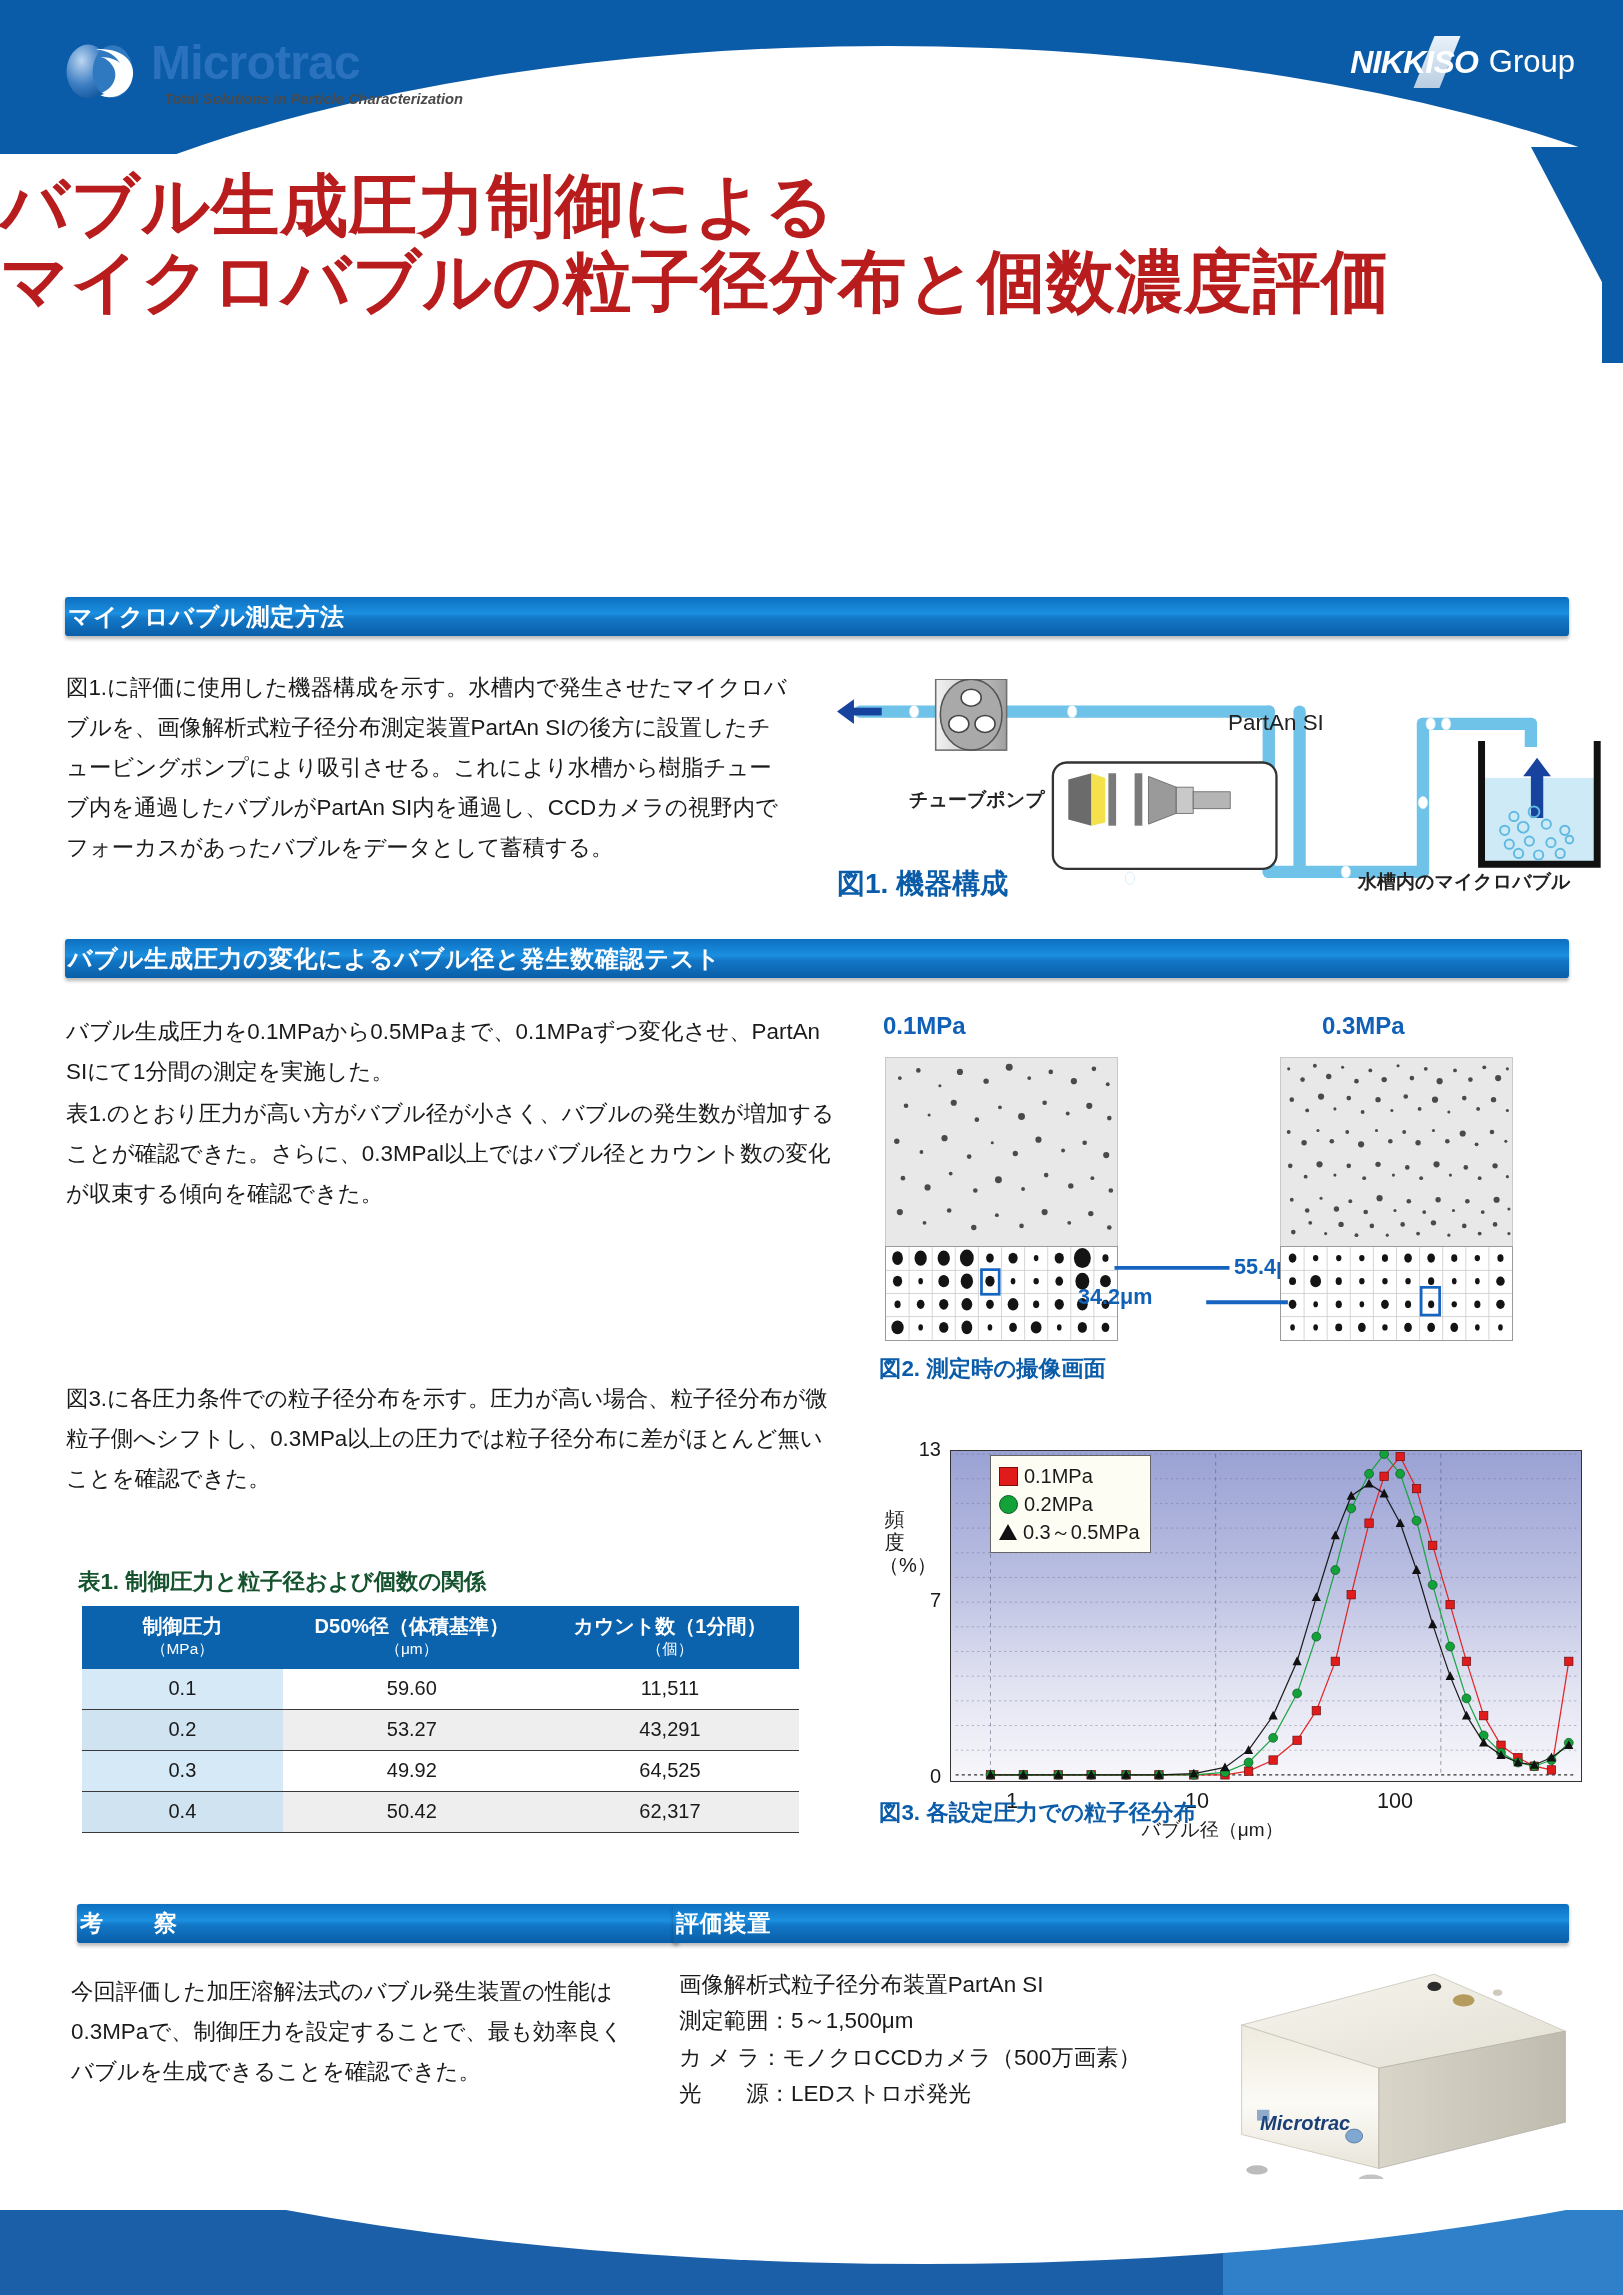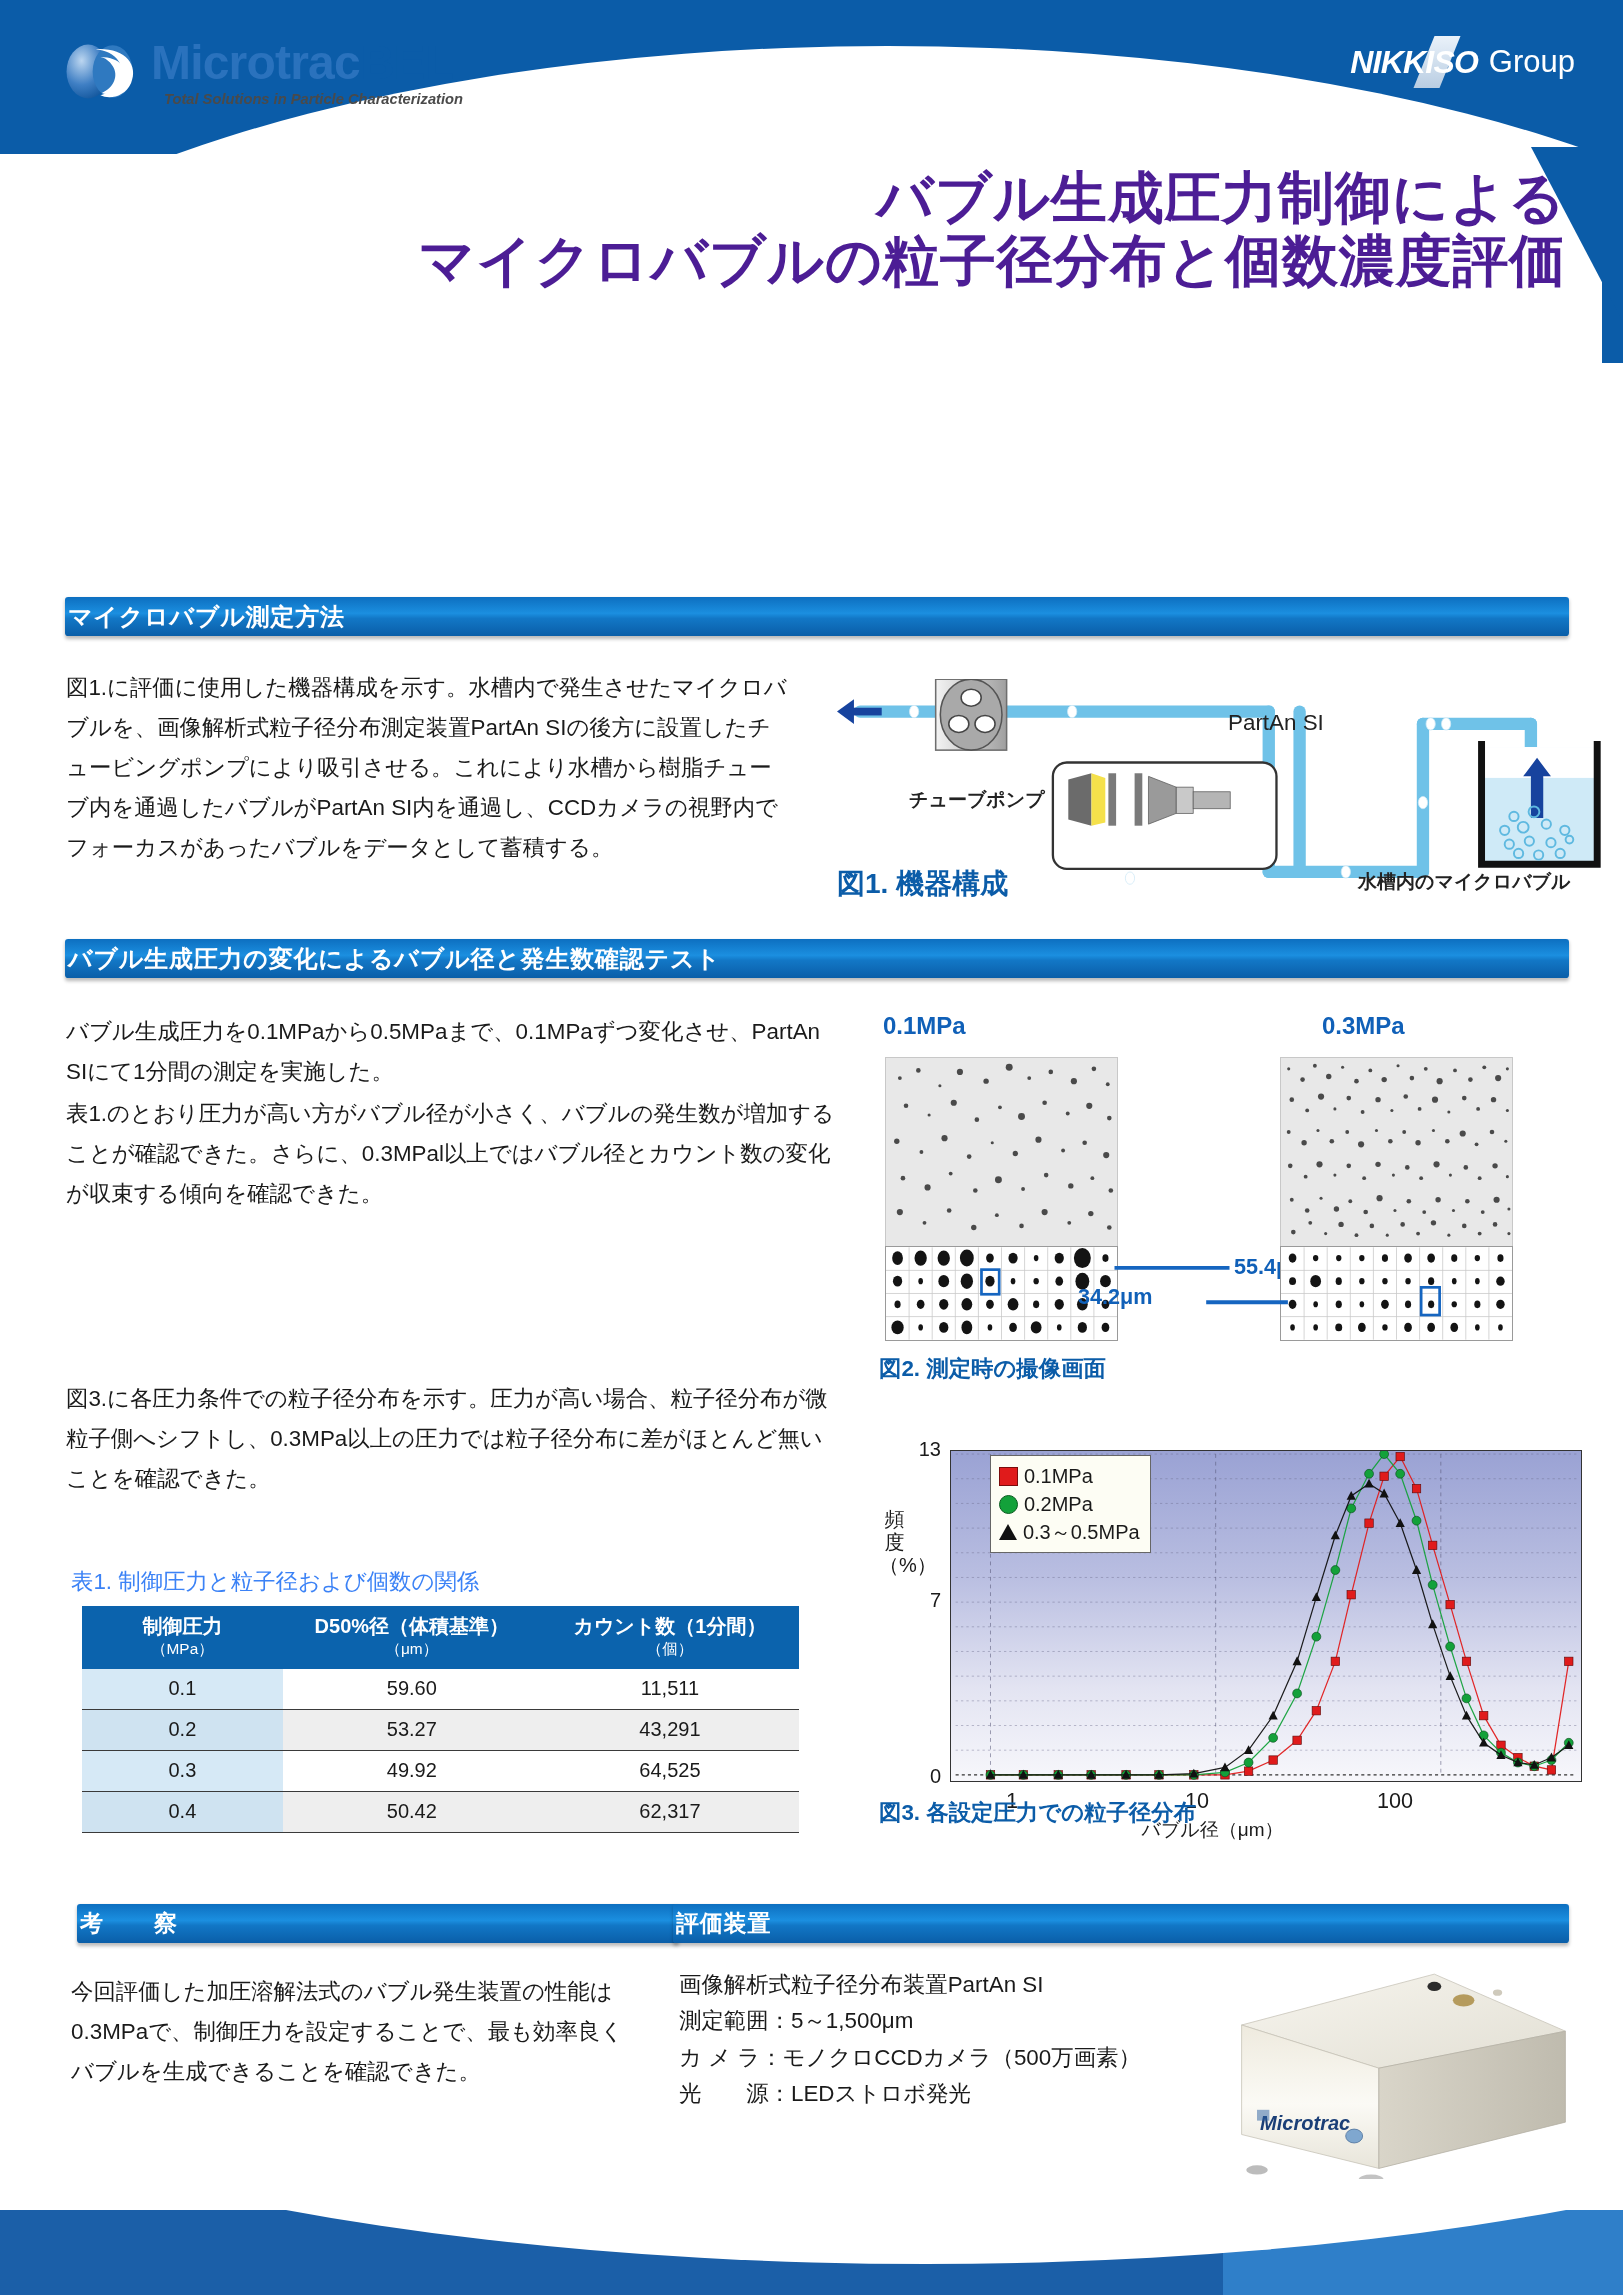--- a/index.html
+++ b/index.html
@@ -34,22 +34,22 @@
     font-style:italic;color:#4a4a4a;white-space:nowrap;}
 
   
   .nikkiso{position:absolute;right:49px;top:39px;height:46px;display:flex;align-items:center;gap:10.8px;}
   .nikkiso .n1{color:#fff;font-size:32px;font-weight:bold;letter-spacing:-0.8px;font-style:italic;}
   .nikkiso .n2{color:#fff;font-size:31px;letter-spacing:0px;}
   .nikkiso .slash{position:absolute;left:74px;top:-3.1px;width:26px;height:52px;
     background:linear-gradient(180deg,#eaf2fa,#b9cde2);transform:skewX(-22deg);z-index:0;}
 
   
-  .title{position:absolute;left:0;top:167px;width:1566px;text-align:right;
-    font-size:56px;font-weight:bold;line-height:1.12;color:#4c1d95;letter-spacing:0.8px;}
+  .title{position:absolute;left:0;top:167px;width:1566px;text-align:left;
+    font-size:68px;font-weight:bold;line-height:1.12;color:#b91c1c;letter-spacing:0.8px;}
   .title div{white-space:nowrap;}
 
   
   .intro{position:absolute;left:65px;top:384px;width:1489px;
     font-size:23px;line-height:1.72;letter-spacing:0px;}
 
   
   .secbar{position:absolute;height:39px;border-radius:3.1px;
     background:linear-gradient(180deg,#0d6fc0 0%,#1b8fe0 42%,#1277c6 55%,#0a5ea8 100%);
     box-shadow:0 2.3px 3.9px rgba(0,0,0,.28);
@@ -85,21 +85,21 @@
   .xaxislab{position:absolute;font-size:19px;text-align:center;}
   .legendbox{position:absolute;left:990px;top:1455px;background:#fdfdf4;border:0.8px solid #666;
     padding:6.2px 10.8px 6.2px 7.7px;}
   .legendbox div{display:flex;align-items:center;gap:6.2px;font-size:20px;height:28px;}
   .lg-sq{width:17px;height:17px;background:#e01b1b;border:0.8px solid #7a0c0c;}
   .lg-ci{width:17px;height:17px;border-radius:50%;background:#13a13a;border:0.8px solid #0a5c20;}
   .lg-tr{width:0;height:0;border-left:9.3px solid transparent;border-right:9.3px solid transparent;border-bottom:16px solid #111;}
   .fig3cap{position:absolute;left:879px;top:1797px;font-size:22.4px;font-weight:bold;color:#0b5ca8;}
 
   
-  .tblcap{position:absolute;left:71px;top:1566px;font-size:22.4px;font-weight:normal;color:#3b82f6;}
+  .tblcap{position:absolute;left:78px;top:1566px;font-size:22.4px;font-weight:bold;color:#14532d;}
   table.t1{position:absolute;left:82px;top:1606px;width:717px;border-collapse:collapse;
     font-size:20px;}
   table.t1 th{background:#0b63ad;color:#fff;font-weight:bold;padding:7.7px 3.1px 10.8px;
     text-align:center;line-height:1.25;}
   table.t1 th .u{display:block;font-size:15.4px;font-weight:normal;}
   table.t1 td{text-align:center;padding:8.5px 3.1px;border-bottom:0.8px solid #3a3a3a;}
   table.t1 td.p{background:#d6e9f6;border-bottom:0.8px solid #3a3a3a;}
   table.t1 tr.alt td{background:#eeeeee;}
   table.t1 tr.alt td.p{background:#cfe3f1;}
 

